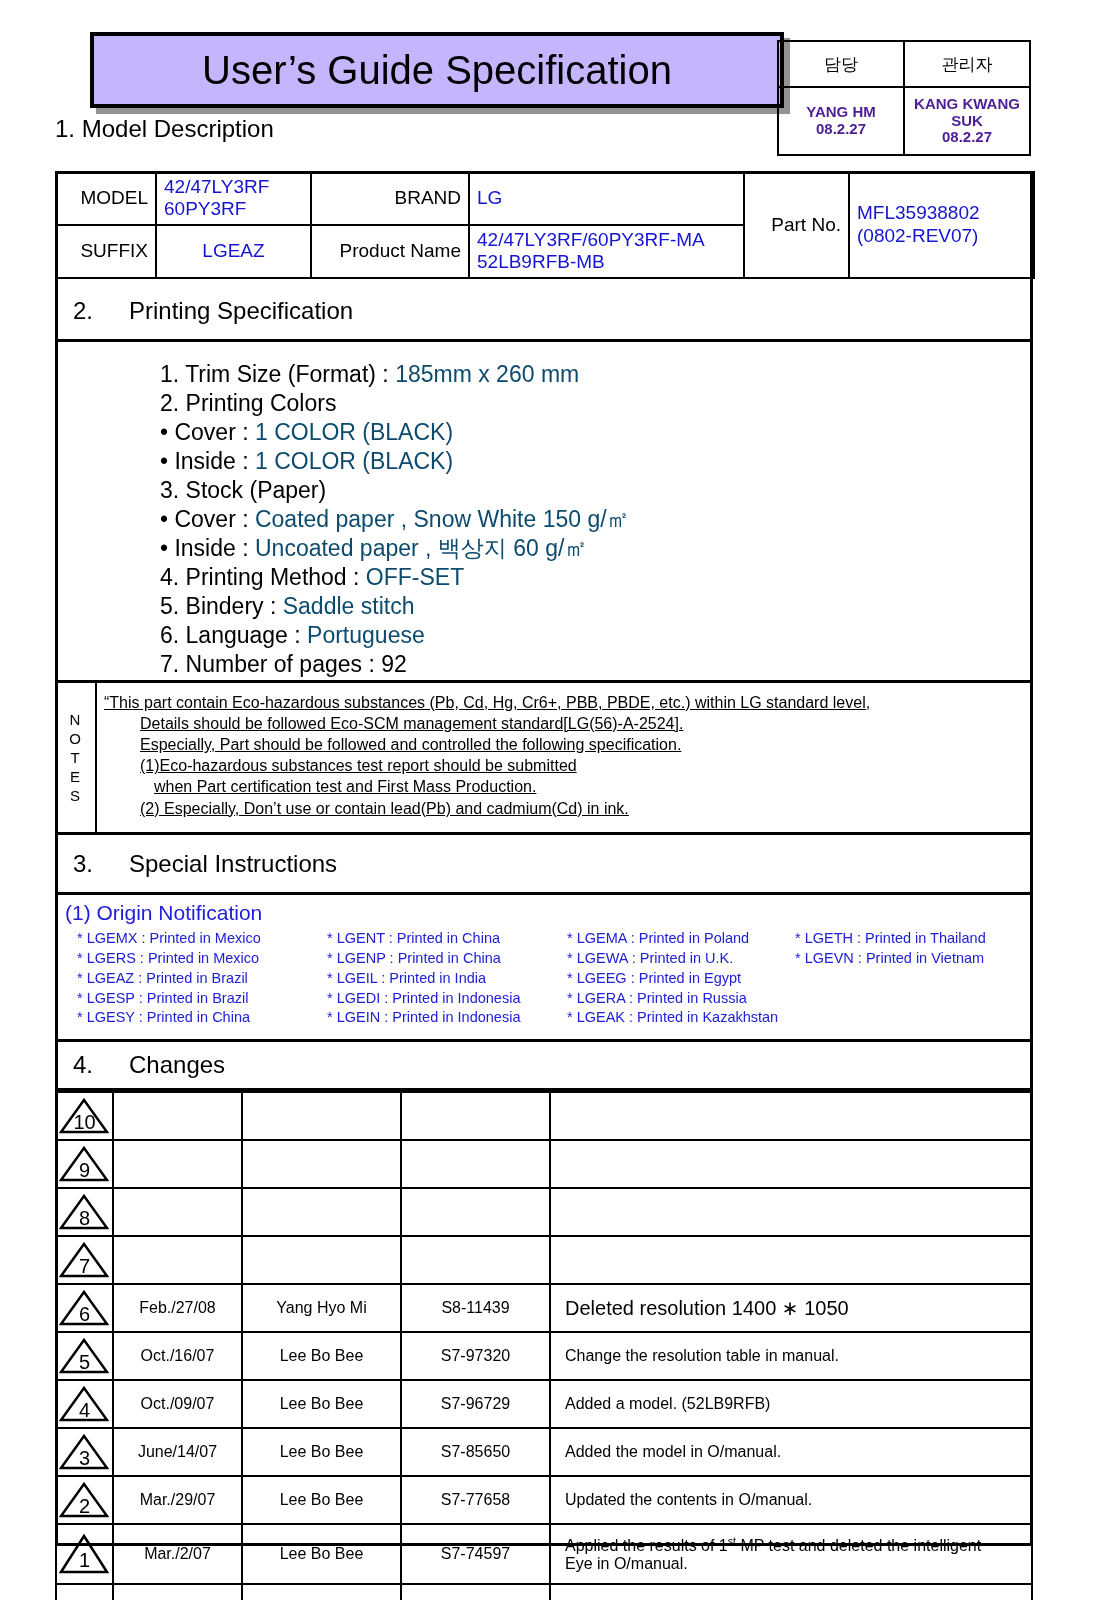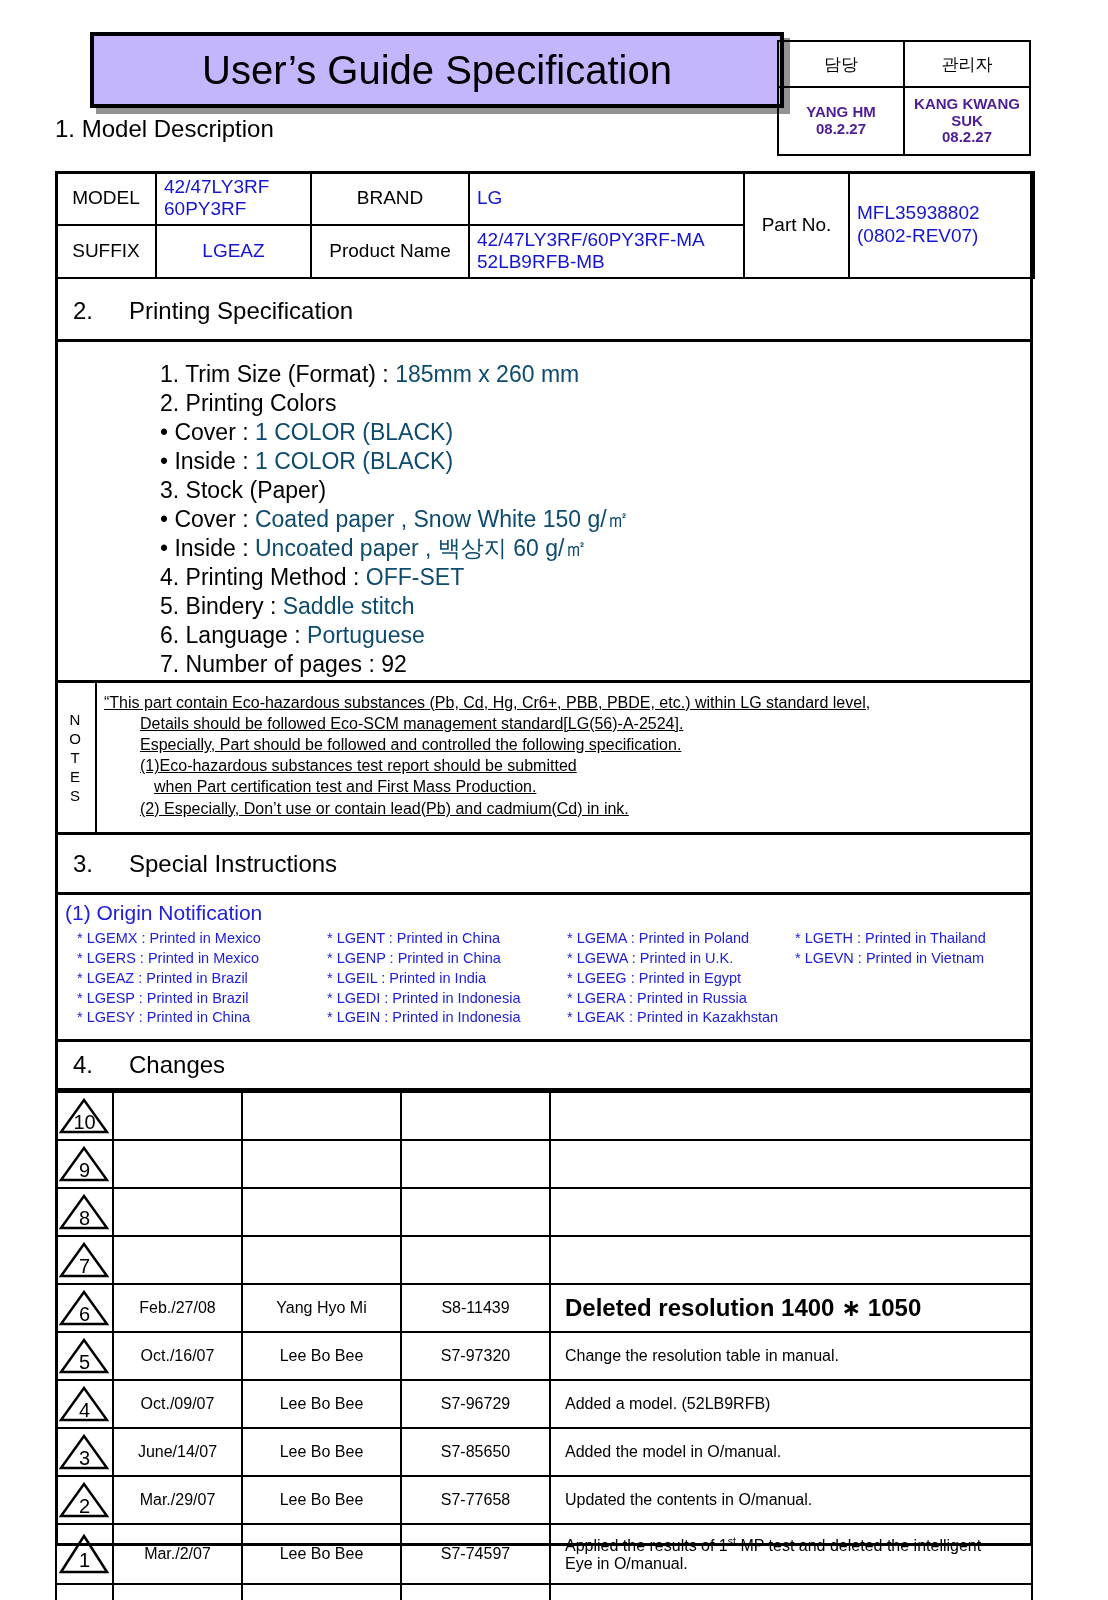--- a/index.html
+++ b/index.html
@@ -93,21 +93,21 @@
     border-collapse: collapse;
     table-layout: fixed;
   }
   .model-tbl td {
     border: 2px solid #000;
     font-size: 19px;
     padding: 3px 7px;
     vertical-align: middle;
     line-height: 1.18;
   }
-  .model-tbl .lbl { text-align: center; }
+  .model-tbl .lbl { text-align: right; }
   .model-tbl .blue { color: #1414d2; }
   .model-tbl .ctr { text-align: center; }
 
   
   .band {
     position: absolute;
     left: 55px;
     width: 978px;
     border-bottom: 3px solid #000;
     box-sizing: border-box;
@@ -467,21 +467,21 @@
         <span class="tri">
           <svg width="50" height="36" viewBox="0 0 50 36">
                 <polygon points="25,2 48,34 2,34" fill="none" stroke="#000" stroke-width="2.5"></polygon>
               </svg>
           <span class="n">6</span>
         </span>
       </td>
       <td class="c-date">Feb./27/08</td>
       <td class="c-sign">Yang Hyo Mi</td>
       <td class="c-no">S8-11439</td>
-      <td class="c-desc" style="font-size:24px;font-weight:bold;">Deleted resolution 1400 ∗ 1050</td>
+      <td class="c-desc" style="font-size:20px;">Deleted resolution 1400 ∗ 1050</td>
     </tr>
     <tr class="filled">
       <td class="c-rev">
         <span class="tri">
           <svg width="50" height="36" viewBox="0 0 50 36">
                 <polygon points="25,2 48,34 2,34" fill="none" stroke="#000" stroke-width="2.5"></polygon>
               </svg>
           <span class="n">5</span>
         </span>
       </td>

